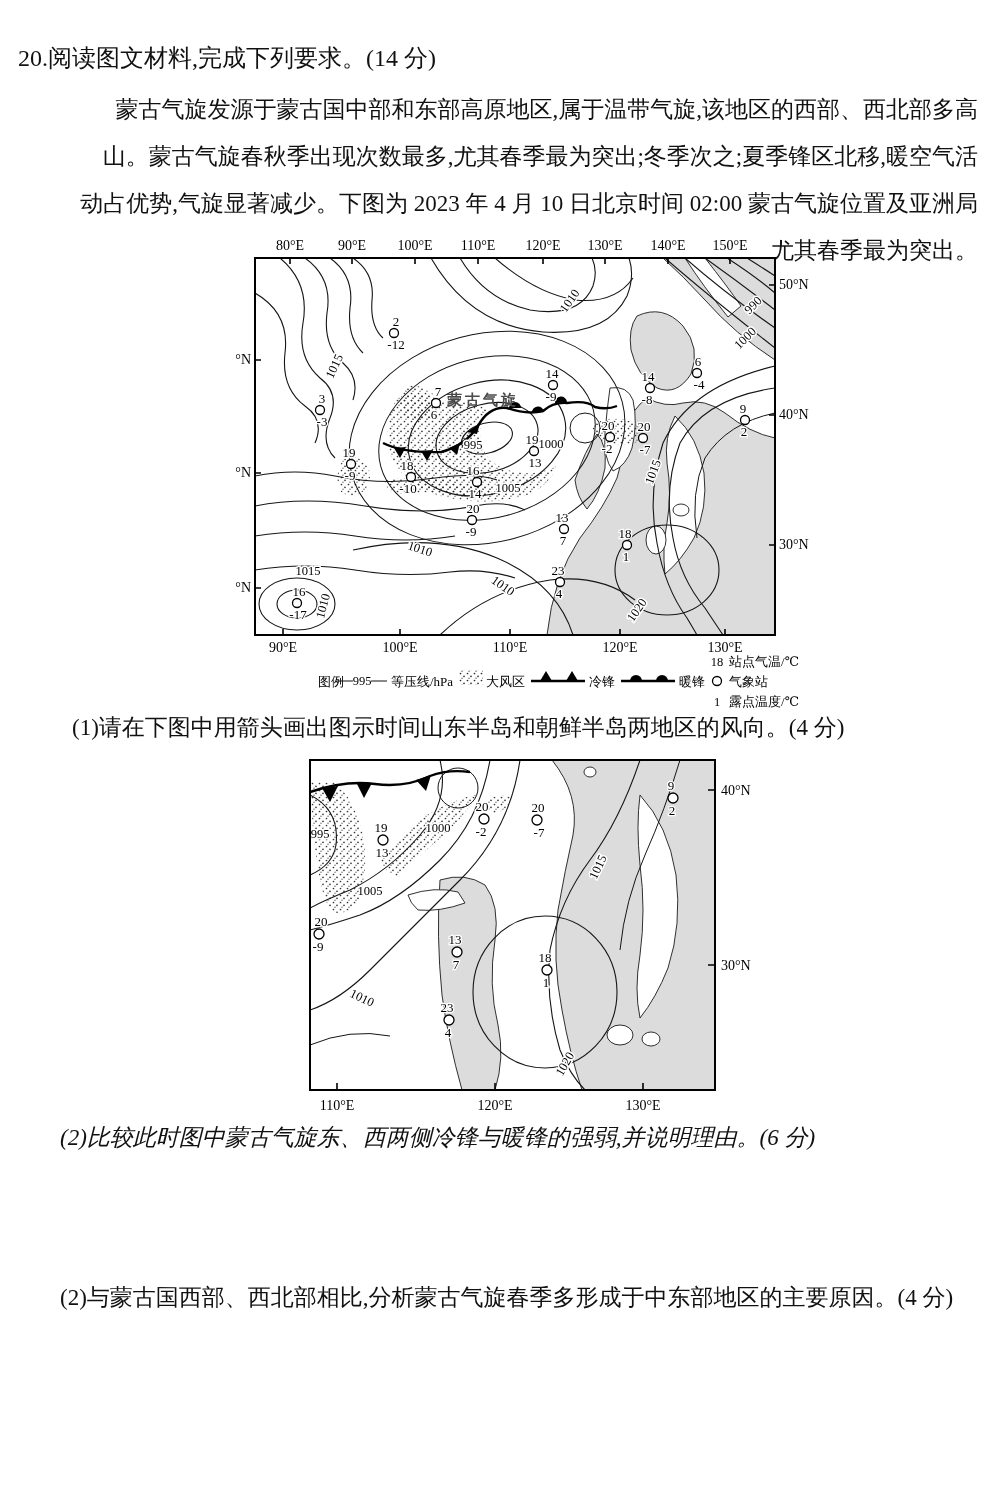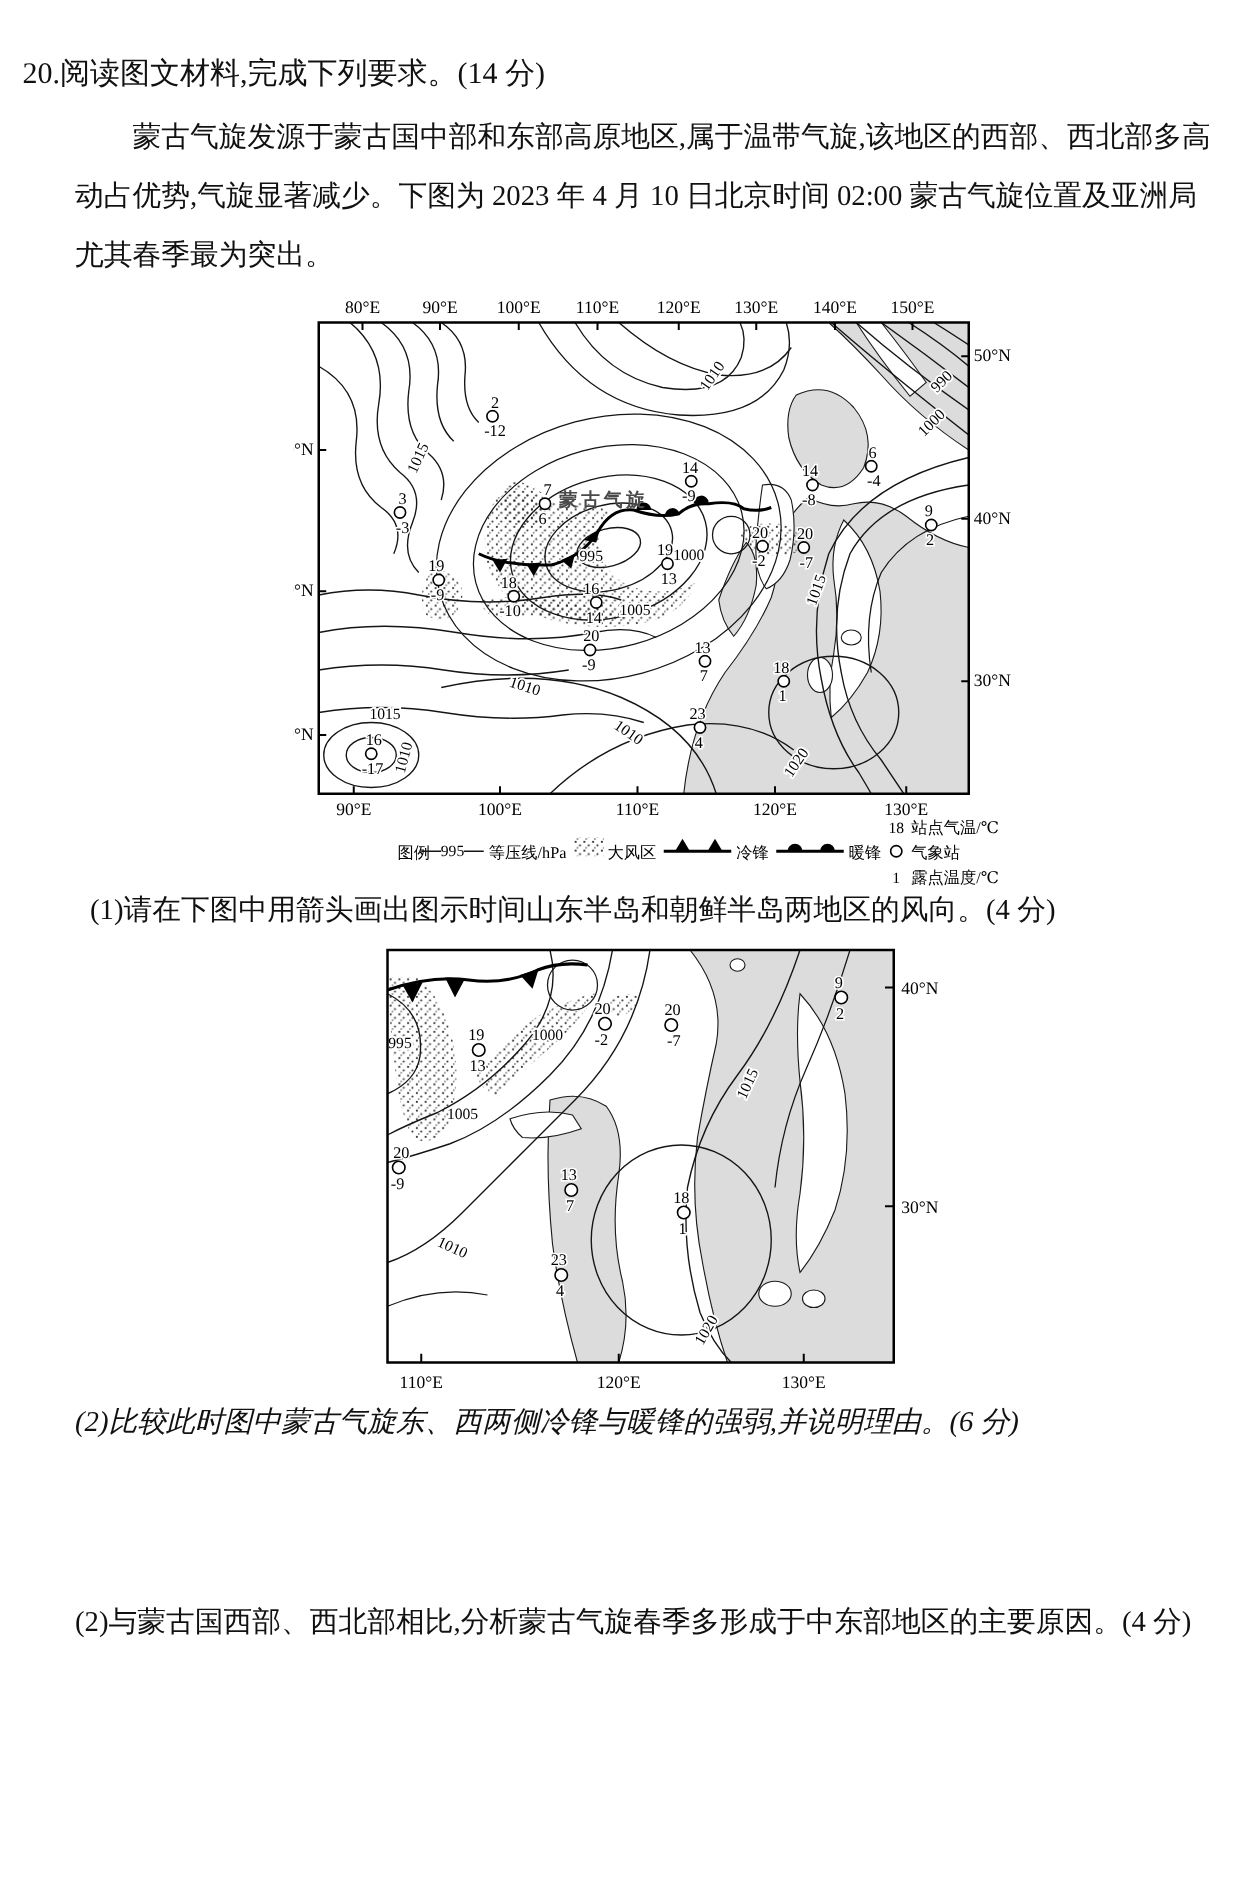--- a/index.html
+++ b/index.html
@@ -1,19 +1,19 @@
 <!DOCTYPE html>
 <html><head>
 <meta charset="utf-8">
 <style>
   html,body{margin:0;padding:0;background:#fff;}
   #page{position:relative;width:1000px;height:1476px;background:#ffffff;overflow:hidden;
         font-family:"Liberation Serif","DejaVu Serif",serif;color:#111;}
   .qhead{position:absolute;left:18px;top:42px;font-size:24px;white-space:nowrap;}
-  .para{position:absolute;left:60px;top:86px;width:918px;font-size:23px;line-height:47px;}
+  .para{position:absolute;left:60px;top:86px;width:918px;font-size:23px;line-height:47px;text-align:right;}
   .para .ln{white-space:nowrap;}
   .para .ln.indent{padding-left:46px;}
   .subq{position:absolute;left:60px;font-size:23px;white-space:nowrap;}
   #q1{top:712px;margin-left:12px;}
   #q2{top:1122px;font-style:italic;}
   #q3{top:1282px;}
   .footer{position:absolute;left:0;top:1494px;width:100%;text-align:right;font-size:21px;letter-spacing:1px;text-decoration:underline;}
   svg{position:absolute;}
   #mainmap{left:235px;top:238px;}
   #detailmap{left:290px;top:740px;}
@@ -36,20 +36,21 @@
 </style>
 </head>
 <body>
 
 <div id="page">
 
   <div class="qhead"><span>20.</span><span>阅读图文材料,完成下列要求。(14 分)</span></div>
 
   <div class="para">
     <div class="ln indent">蒙古气旋发源于蒙古国中部和东部高原地区,属于温带气旋,该地区的西部、西北部多高</div>
+    <div class="ln">山。蒙古气旋春秋季出现次数最多,尤其春季最为突出;冬季次之;夏季锋区北移,暖空气活</div>
     <div class="ln">动占优势,气旋显著减少。下图为 2023 年 4 月 10 日北京时间 02:00 蒙古气旋位置及亚洲局</div>
     <div class="ln">尤其春季最为突出。</div>
   </div>
 
   <svg id="mainmap" width="620" height="482" viewBox="0 0 620 482">
     <defs>
       <pattern id="dotsM" width="7" height="7" patternUnits="userSpaceOnUse">
         <circle cx="1.5" cy="1.5" r="0.85" fill="#2a2a2a"></circle>
         <circle cx="5" cy="4.3" r="0.85" fill="#2a2a2a"></circle>
         <circle cx="3" cy="6.2" r="0.6" fill="#2a2a2a"></circle>

